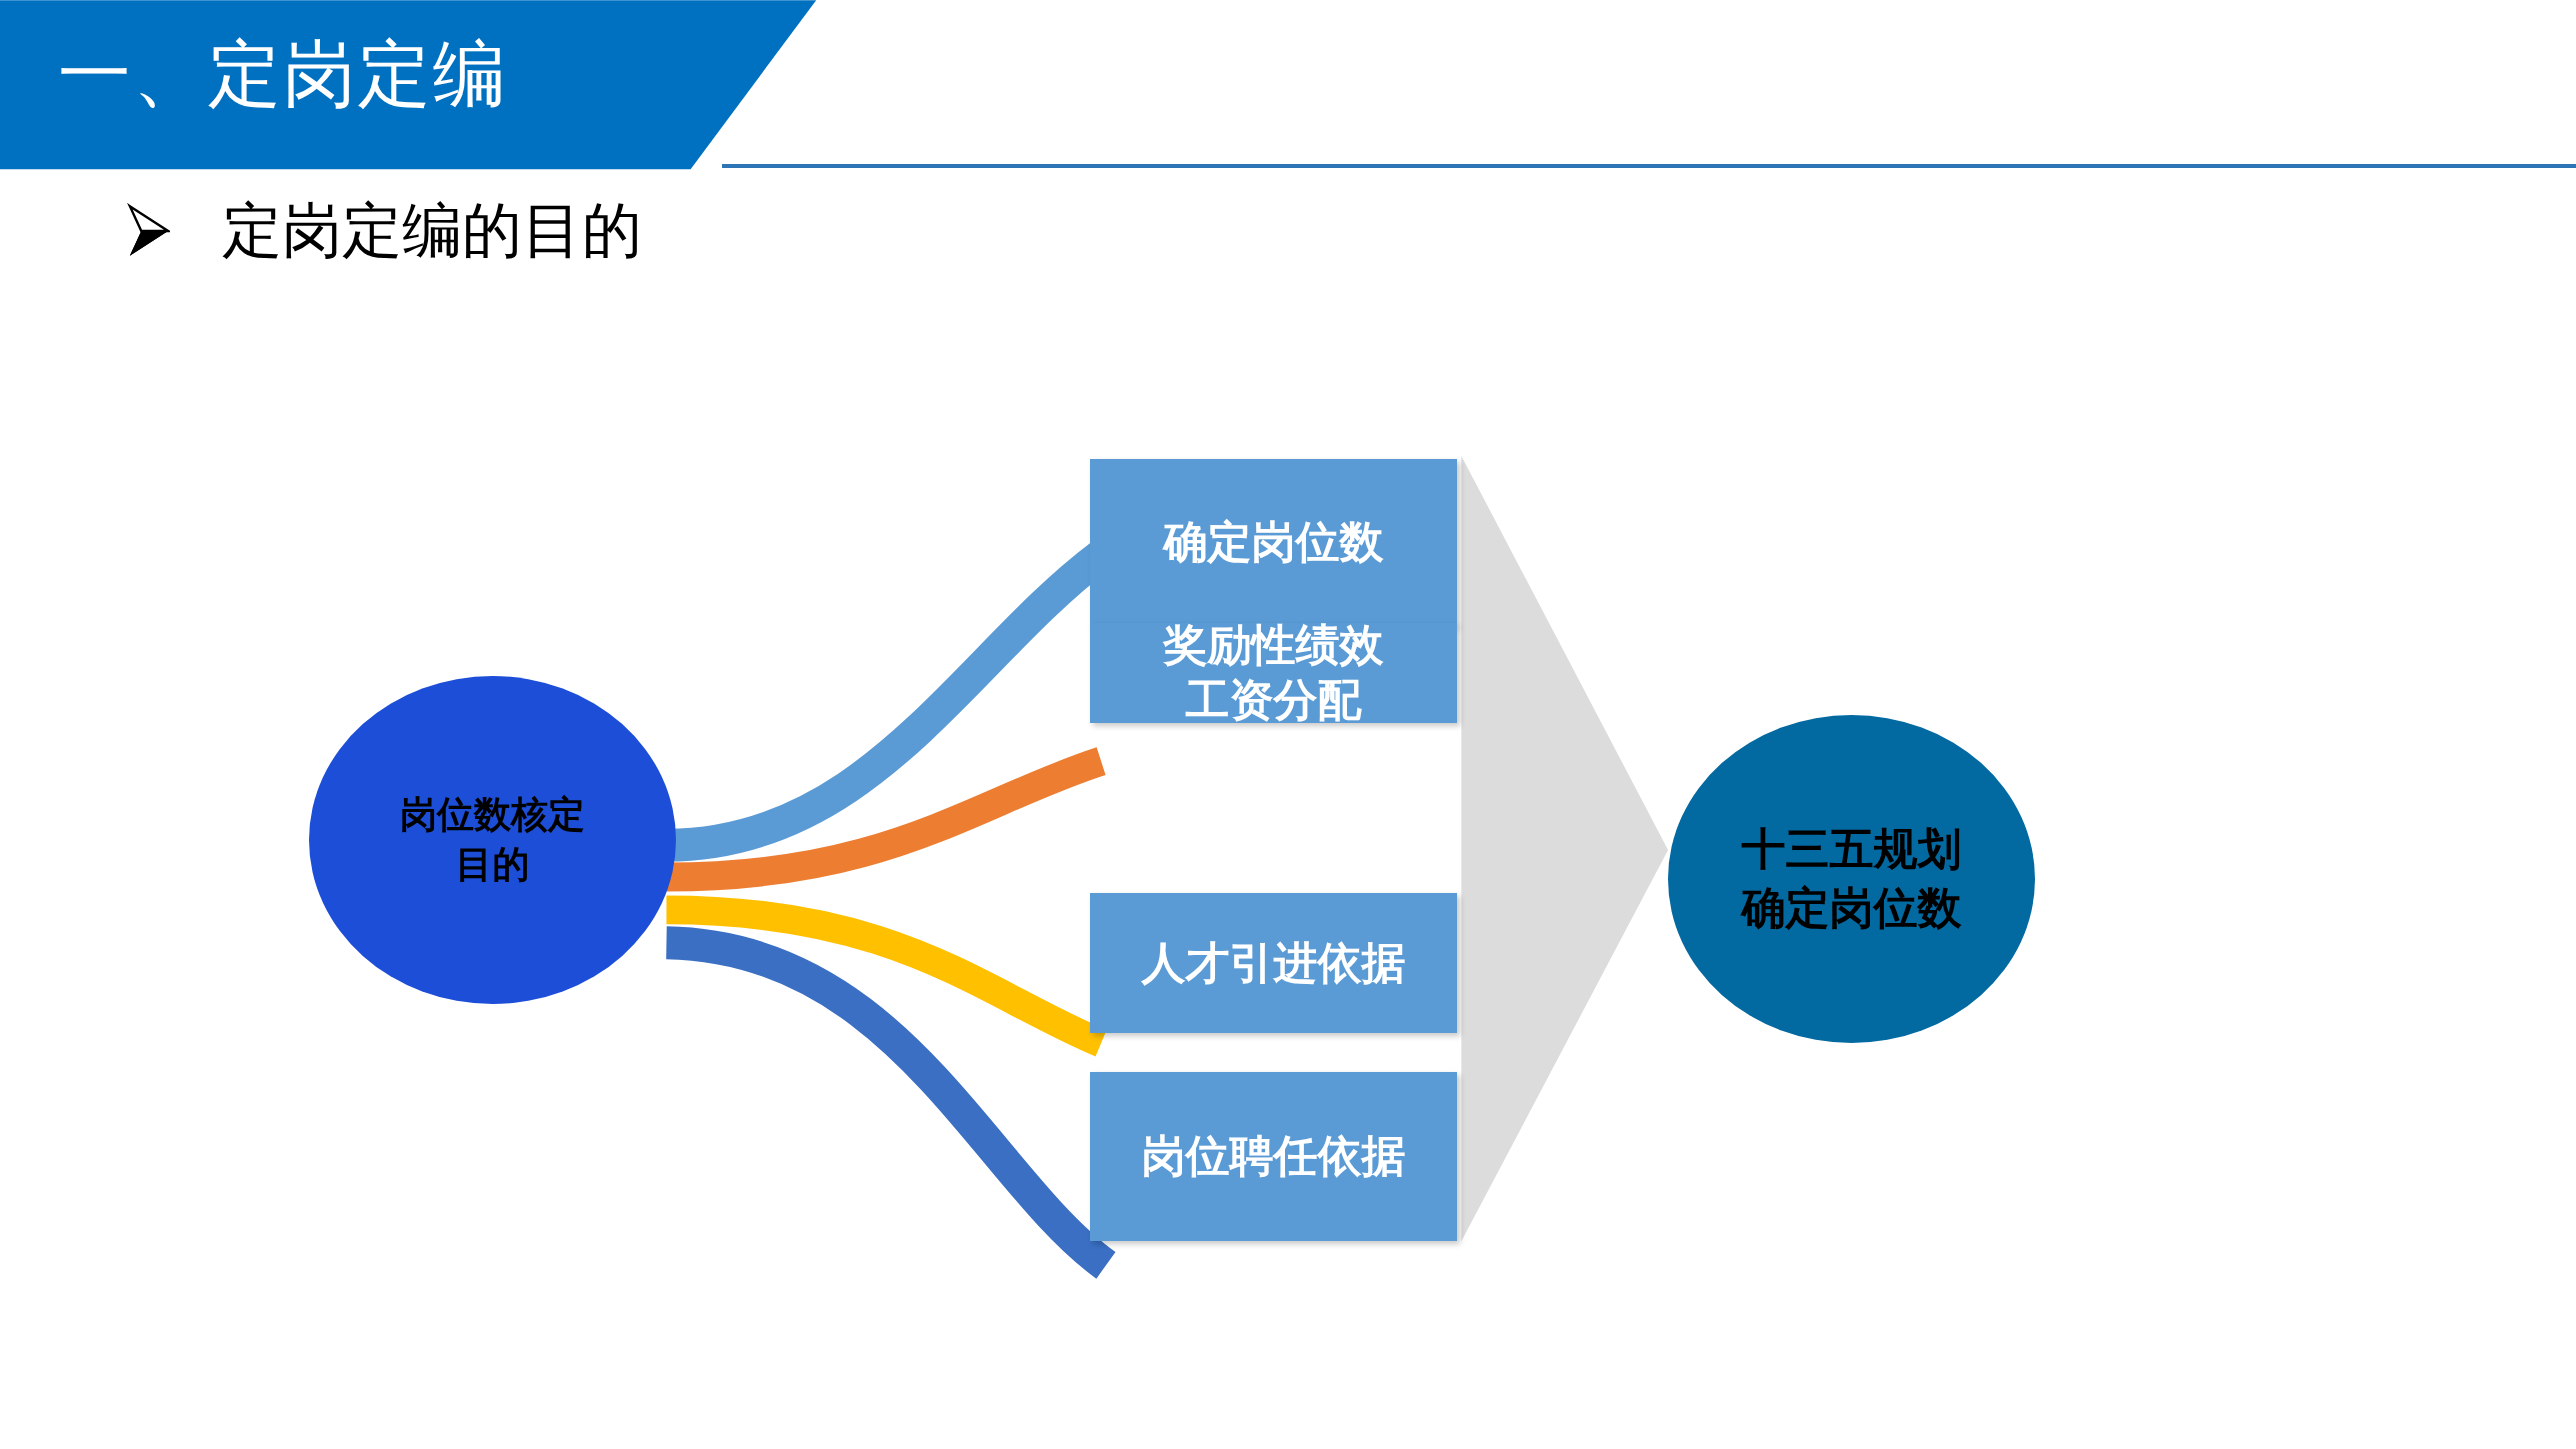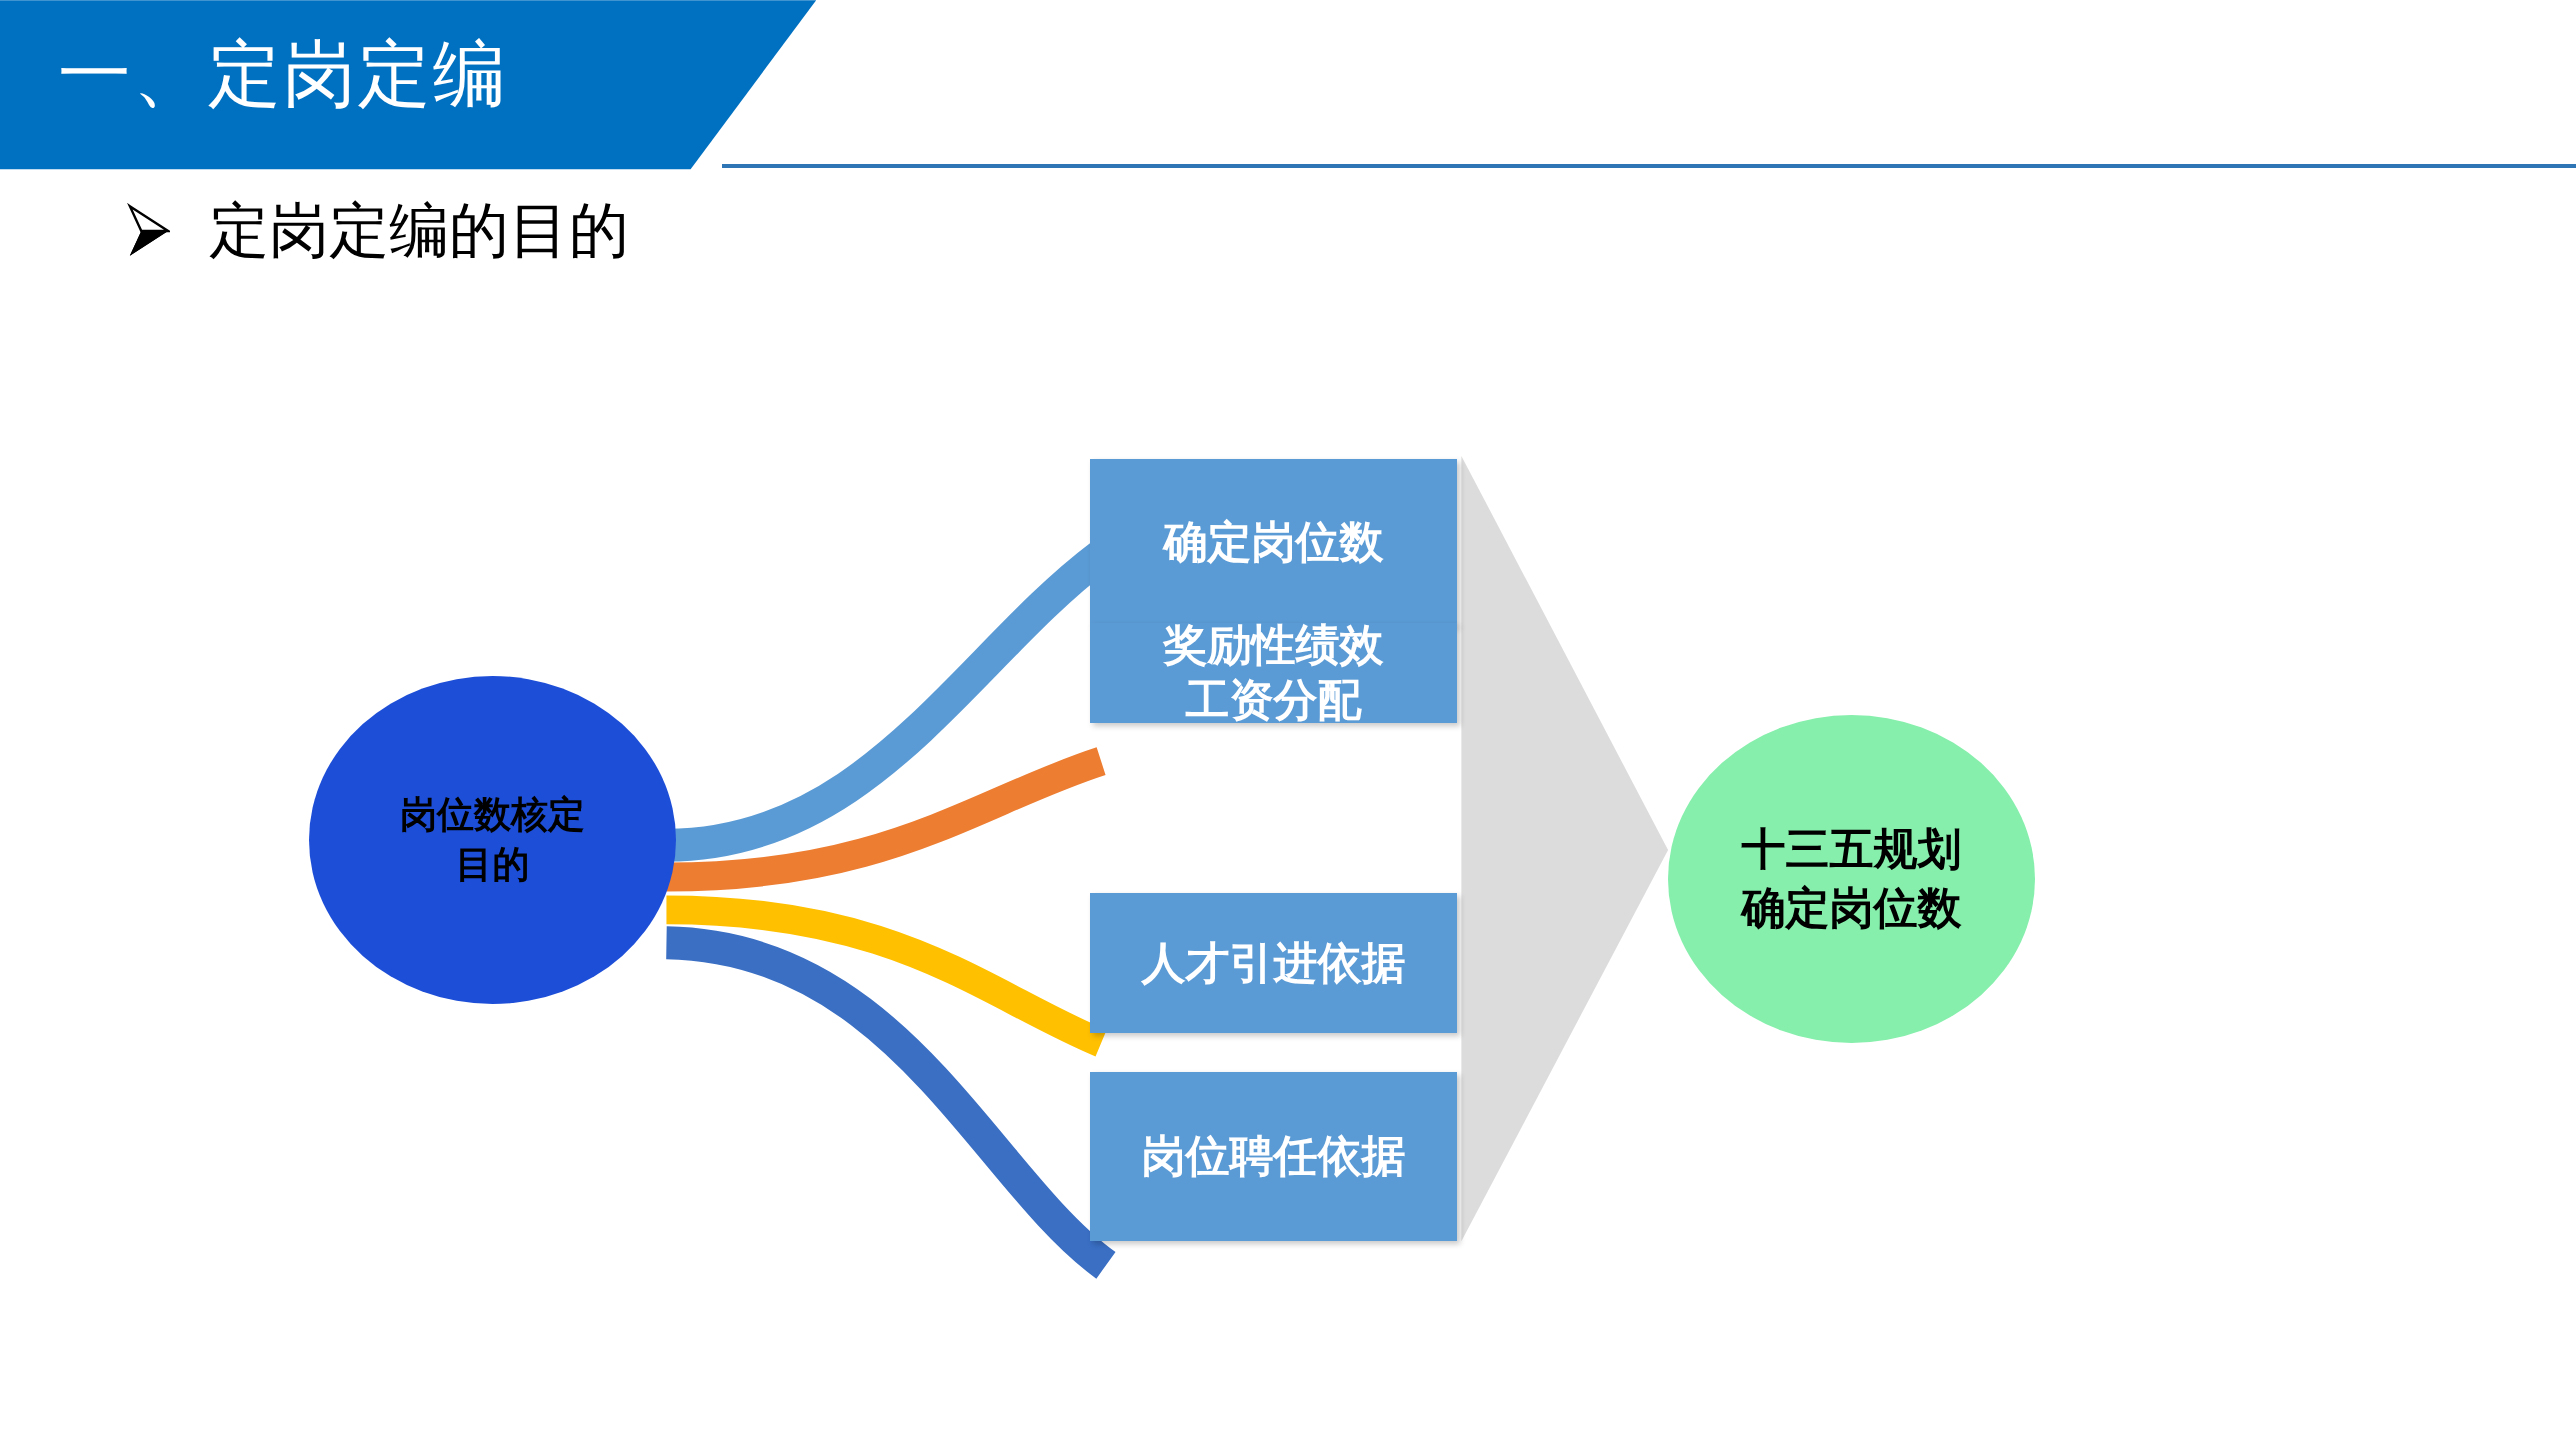--- a/index.html
+++ b/index.html
@@ -13,36 +13,36 @@
   .header-shape{position:absolute;left:0;top:0;}
   .header-title{
      position:absolute; left:58px; top:17.4px; width:869px; height:116px;
      display:flex; align-items:center;
      color:#ffffff; font-size:73px; font-weight:400; letter-spacing:1.9px;
      white-space:nowrap;
   }
   .header-rule{position:absolute;left:722px;top:164px;width:1854px;height:3.9px;background:#2E75B6;}
 
   
-  .bullet-row{position:absolute;left:126px;top:201px;display:flex;align-items:center;gap:39px;}
+  .bullet-row{position:absolute;left:126px;top:201px;display:flex;align-items:center;gap:52px;}
   .bullet-arrow{width:44px;height:58px;flex:none;}
   .bullet-text{font-size:60px;color:#000;font-weight:400;white-space:nowrap;line-height:1;}
 
   
   .diagram{position:absolute;left:0;top:367px;width:2576px;height:966px;}
 
   .svg-layer{position:absolute;left:0;top:0;width:2576px;height:966px;}
 
   .node-circle{
     position:absolute;border-radius:50%;
     display:flex;flex-direction:column;align-items:center;justify-content:center;
     color:#000;font-weight:bold;text-align:center;line-height:1.35;
   }
   .circle-left{left:309px;top:309px;width:367px;height:328px;background:#1d4ed8;font-size:37px;}
-  .circle-right{left:1668px;top:348px;width:367px;height:328px;background:#86efac;font-size:44px;}
+  .circle-right{left:1668px;top:348px;width:367px;height:328px;background:#0369a1;font-size:44px;}
 
   .task-box{
     position:absolute;background:#5B9BD5;color:#ffffff;font-weight:bold;
     display:flex;align-items:center;justify-content:center;text-align:center;
     font-size:44px;line-height:1.25;
     box-shadow:2.9px 2.9px 5.8px rgba(0,0,0,0.22);
   }
 </style>
 </head>
 <body>

